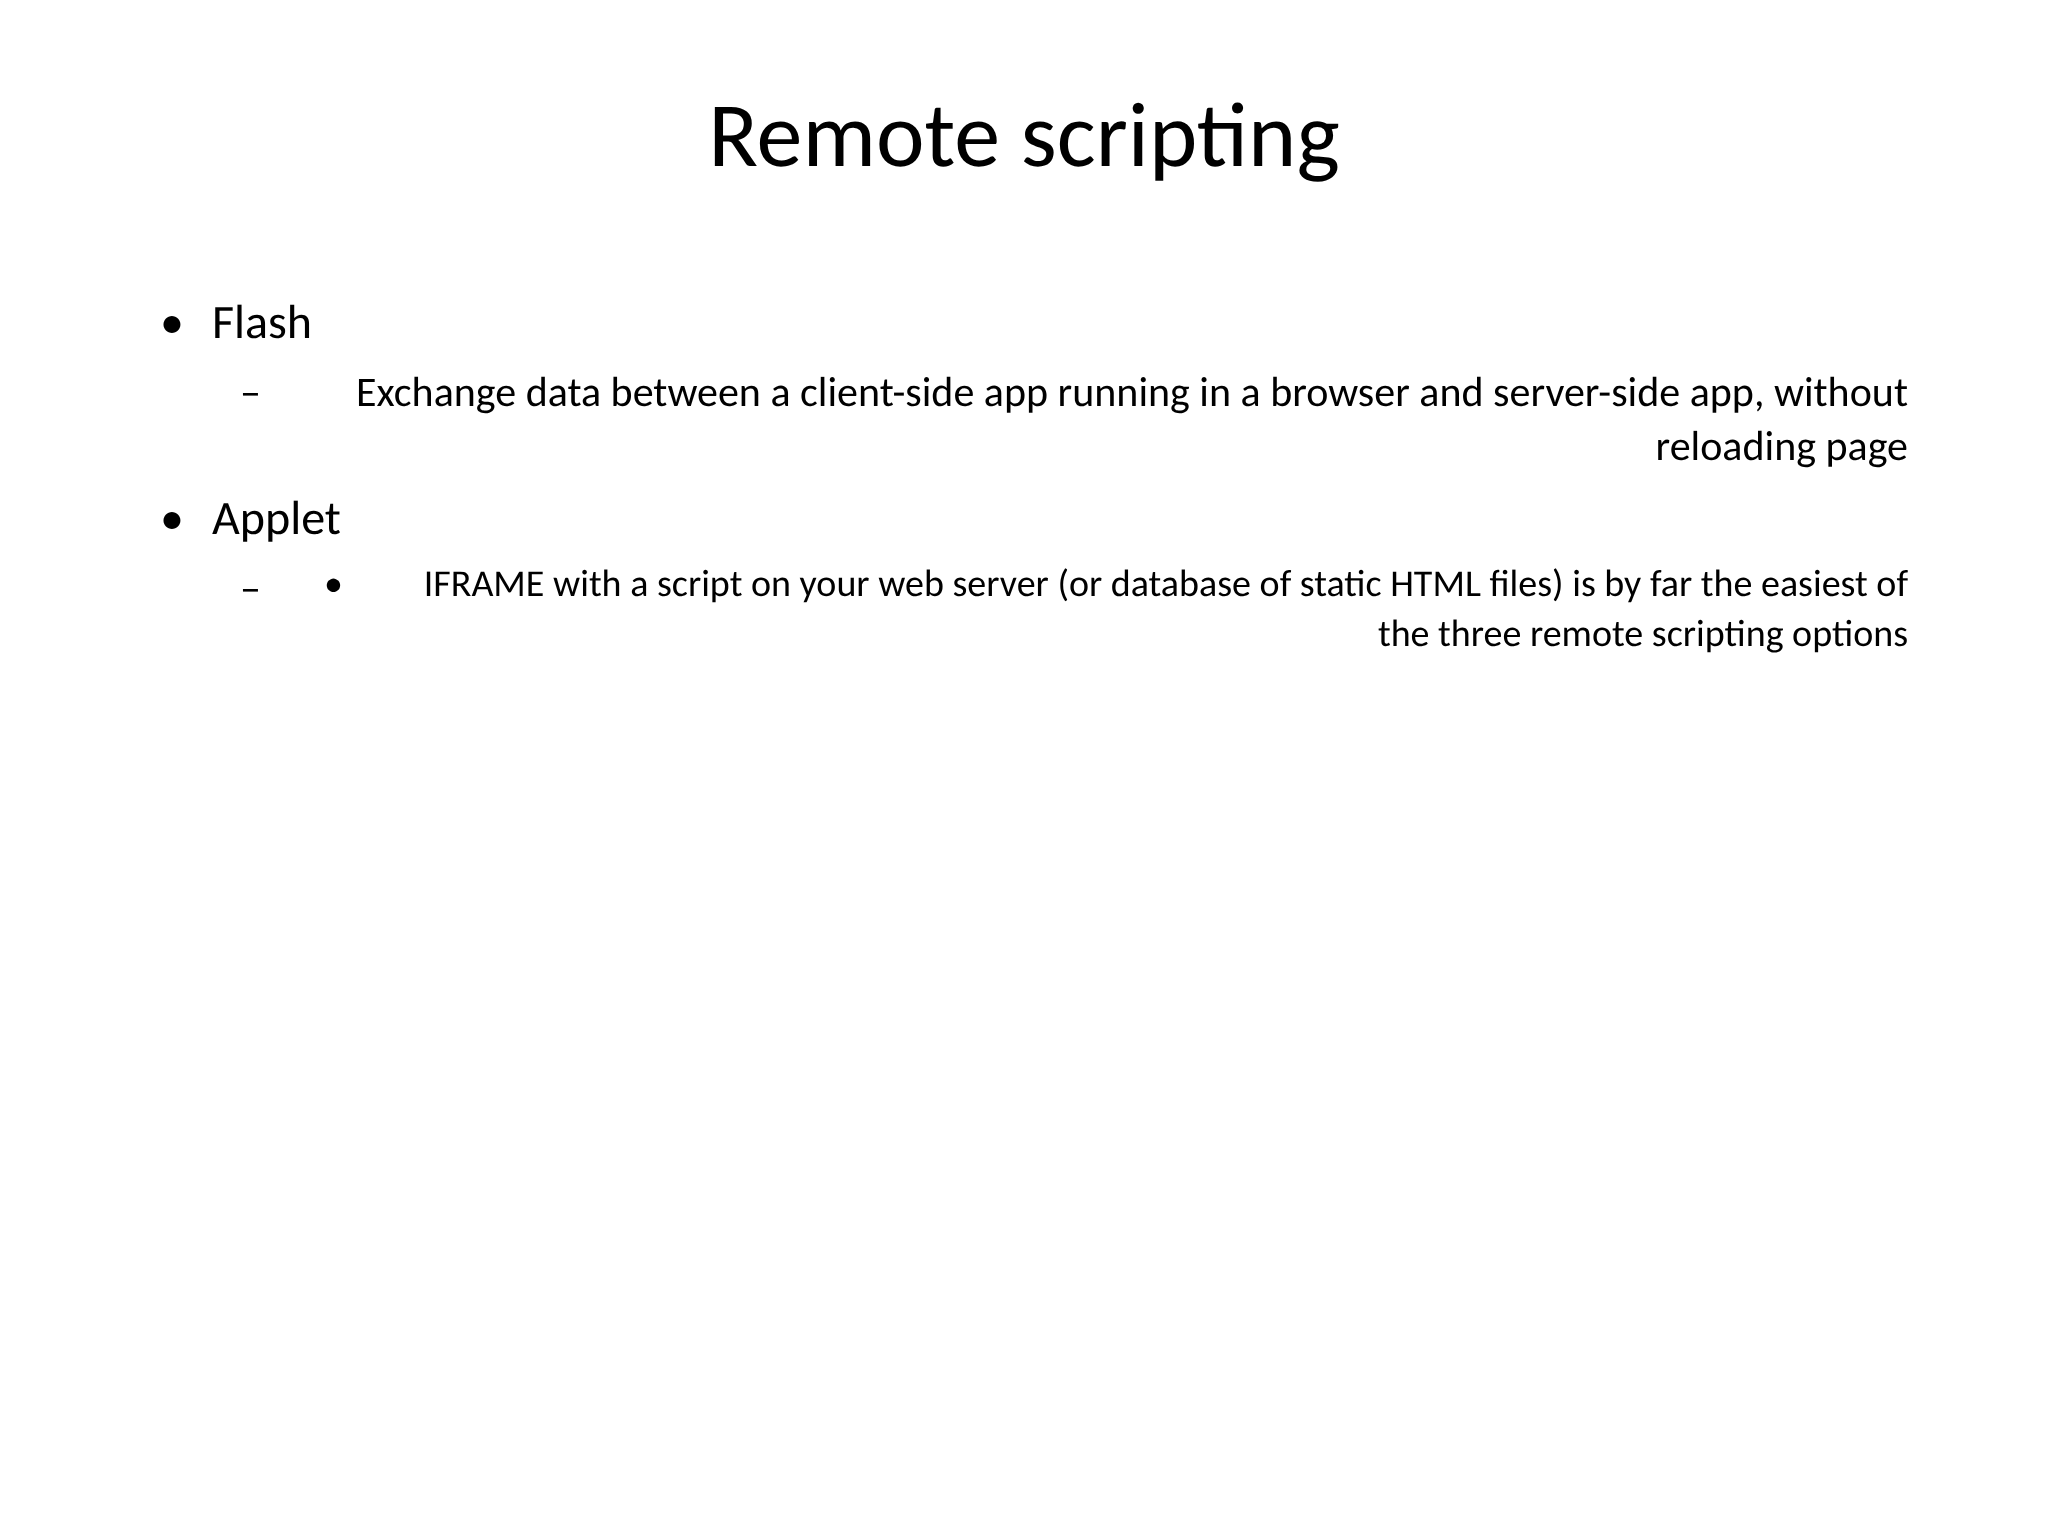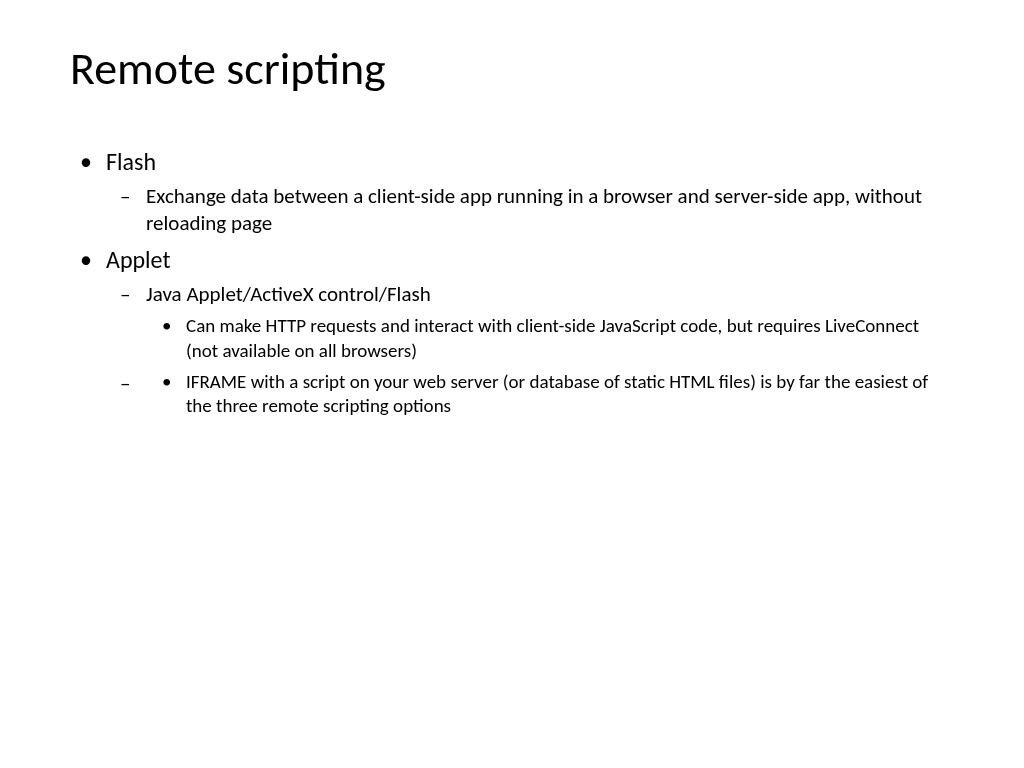--- a/index.html
+++ b/index.html
@@ -12,20 +12,21 @@
       height: 768px;
       background: #ffffff;
       font-family: Calibri, "Segoe UI", Arial, sans-serif;
       color: #000000;
       padding: 30px 70px 40px 70px;
       overflow: hidden;
     }
     .title {
       font-size: 46px;
       font-weight: 400;
+      text-align: center;
       margin-bottom: 50px;
       margin-top: 10px;
     }
     ul {
       list-style: none;
     }
     .level1 {
       margin: 0;
     }
     .level1 > li {
@@ -44,20 +45,21 @@
     }
     .level2 {
       margin-top: 6px;
     }
     .level2 > li {
       position: relative;
       padding-left: 40px;
       font-size: 21px;
       margin-bottom: 6px;
       line-height: 1.3;
+      text-align: right;
     }
     .level2 > li::before {
       content: "–";
       position: absolute;
       left: 14px;
       top: 0;
       font-size: 21px;
     }
     .level3 {
       margin-top: 6px;
@@ -86,25 +88,19 @@
   <li>
     <span>Flash</span>
     <ul class="level2">
       <li>Exchange data between a client-side app running in a browser and server-side app,  without reloading page</li>
     </ul>
   </li>
   <li>
     <span>Applet</span>
     <ul class="level2">
       <li>
-        <span>Java Applet/ActiveX control/Flash</span>
-        <ul class="level3">
-          <li>Can make HTTP requests and interact with client-side JavaScript code,  but requires LiveConnect (not available on all browsers)</li>
-        </ul>
-      </li>
-      <li>
         <ul class="level3">
           <li>IFRAME with a script on your web server (or database of static HTML files) is by far the easiest of the three remote scripting options</li>
         </ul>
       </li>
     </ul>
   </li>
 </ul>
 
 </body></html>

